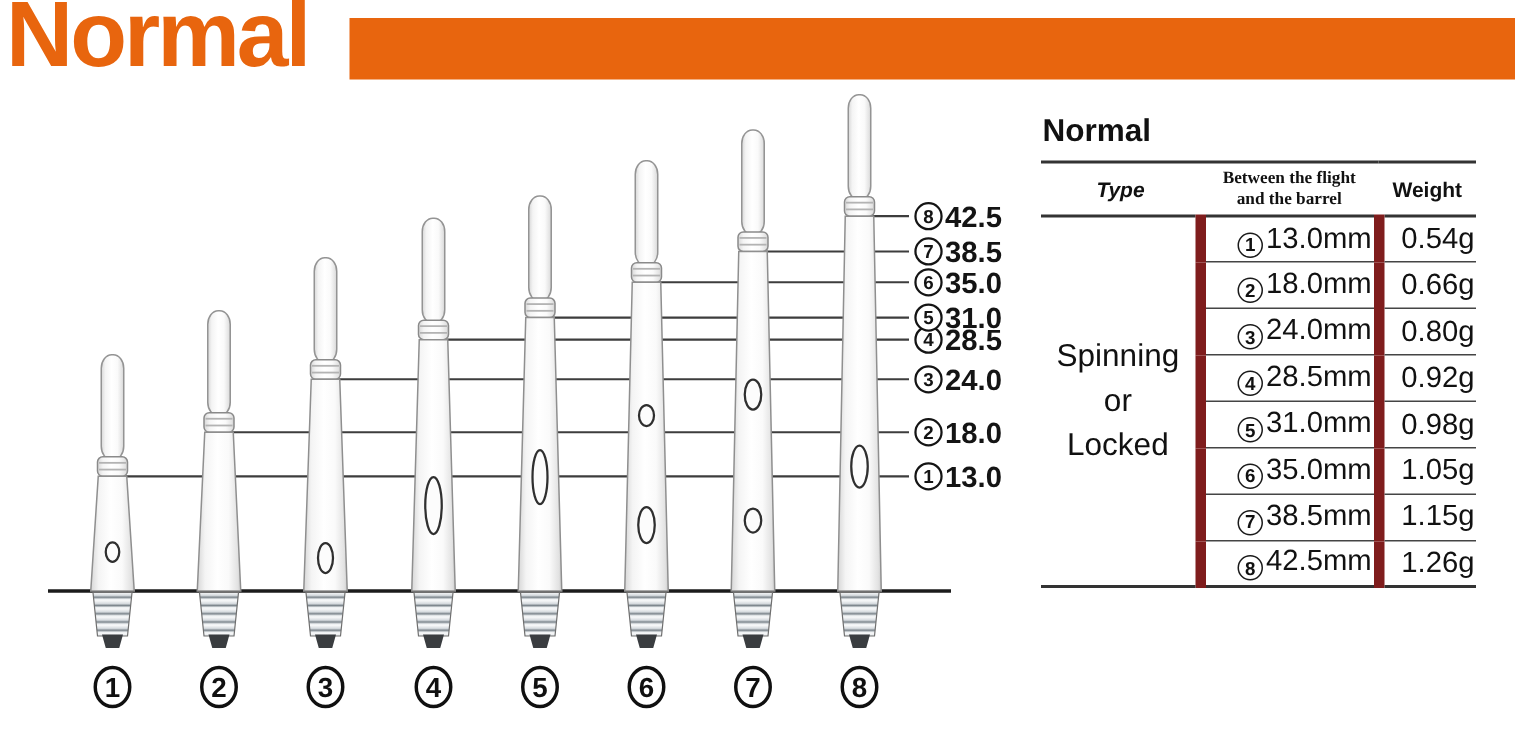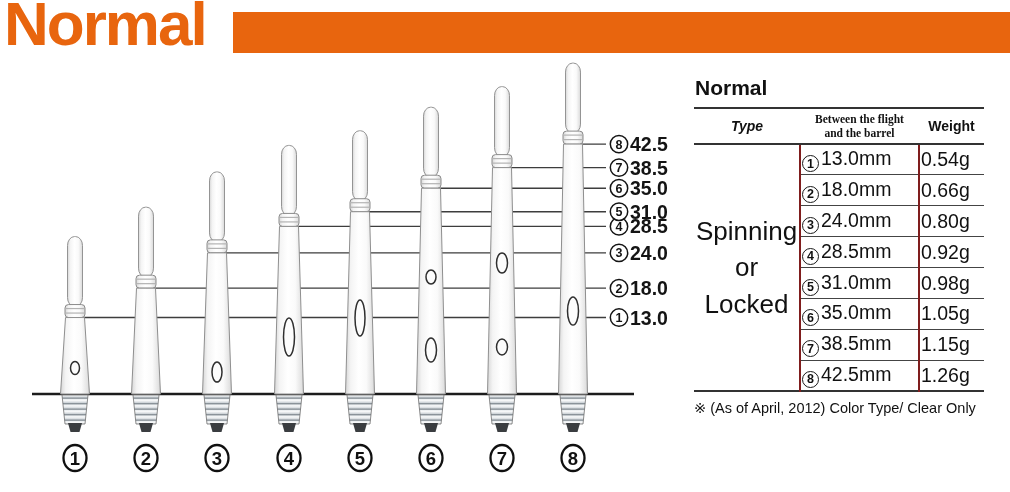--- a/index.html
+++ b/index.html
@@ -29,24 +29,24 @@
     border-top:2px solid #333; border-bottom:2px solid #333;
     color:#111;
   }
   table.spec-table th { font-weight:bold; border-bottom:2px solid #333; vertical-align:middle; }
   th.c1 { width:104px; font-size:14px;font-style:italic; }
   th.c2 { width:117px; font-size:11.5px; line-height:1.25; white-space:pre-line;font-family:Liberation Serif, serif; }
   th.c3 { width:63px;  font-size:14px; }
   table.spec-table thead tr { height:36px; }
   table.spec-table tbody tr { height:30.9px; }
   td.type {
-    font-size:26px; font-weight:normal; text-align:center; vertical-align:middle;
+    font-size:21px; font-weight:normal; text-align:center; vertical-align:middle;
     line-height:1.4; white-space:pre-line;
   }
-  td.size, td.wt { border-left:2px solid #7f1d1d; text-align:left; vertical-align:middle; font-size:19.5px; }
+  td.size, td.wt { border-left:7px solid #7f1d1d; text-align:right; vertical-align:middle; font-size:19.5px; }
   tbody tr + tr td { border-top:1px solid #444;margin-top:30px; }
   .cnum {
     display:inline-flex; align-items:center; justify-content:center;
     width:17px; height:17px; border:1.5px solid #1a1a1a; border-radius:50%;
     font-size:12.5px; font-weight:bold; margin-right:2px; vertical-align:-2.5px;
     box-sizing:border-box;
   }
   .note { font-size:14.5px; color:#111; margin-top:8px; margin-left:0px; letter-spacing:0; }
 </style>
 </head>
@@ -233,16 +233,15 @@
         <tr>
           <td class="size"><span class="cnum">7</span><span>38.5mm</span></td>
           <td class="wt">1.15g</td>
         </tr>
         <tr>
           <td class="size"><span class="cnum">8</span><span>42.5mm</span></td>
           <td class="wt">1.26g</td>
         </tr>
       </tbody>
     </table>
-    <div class="note">※ (As of April, 2012) Color Type/ Clear Only</div>
   </div>
 
 </div>
 
 </body></html>

